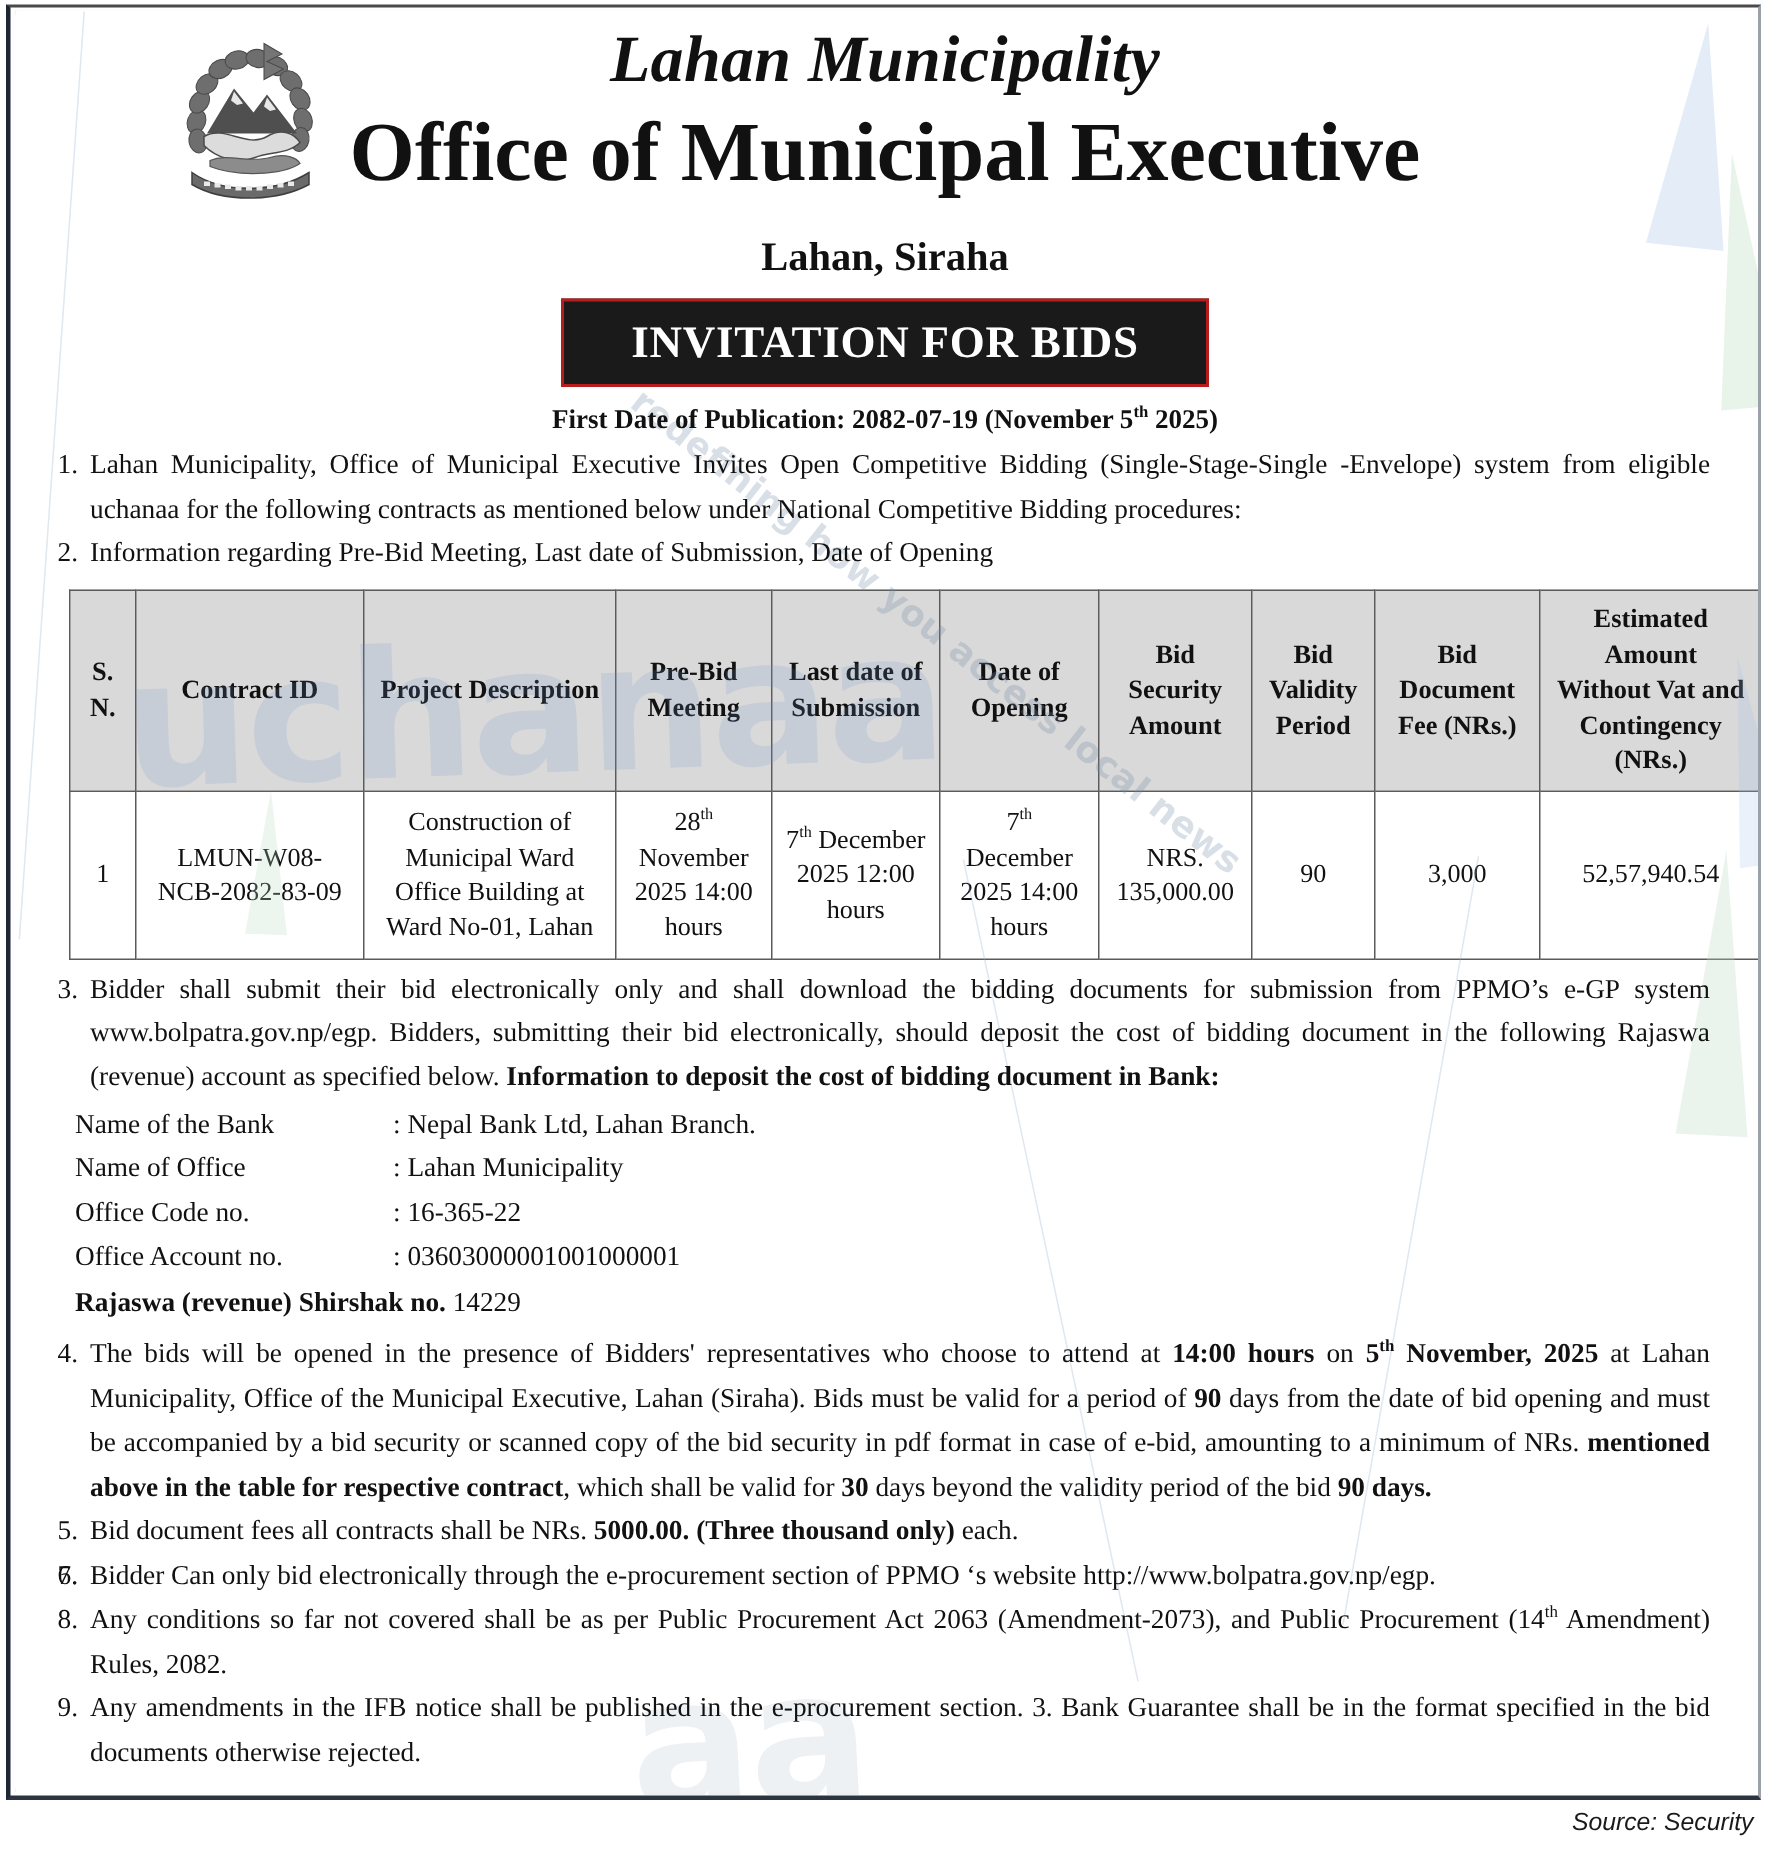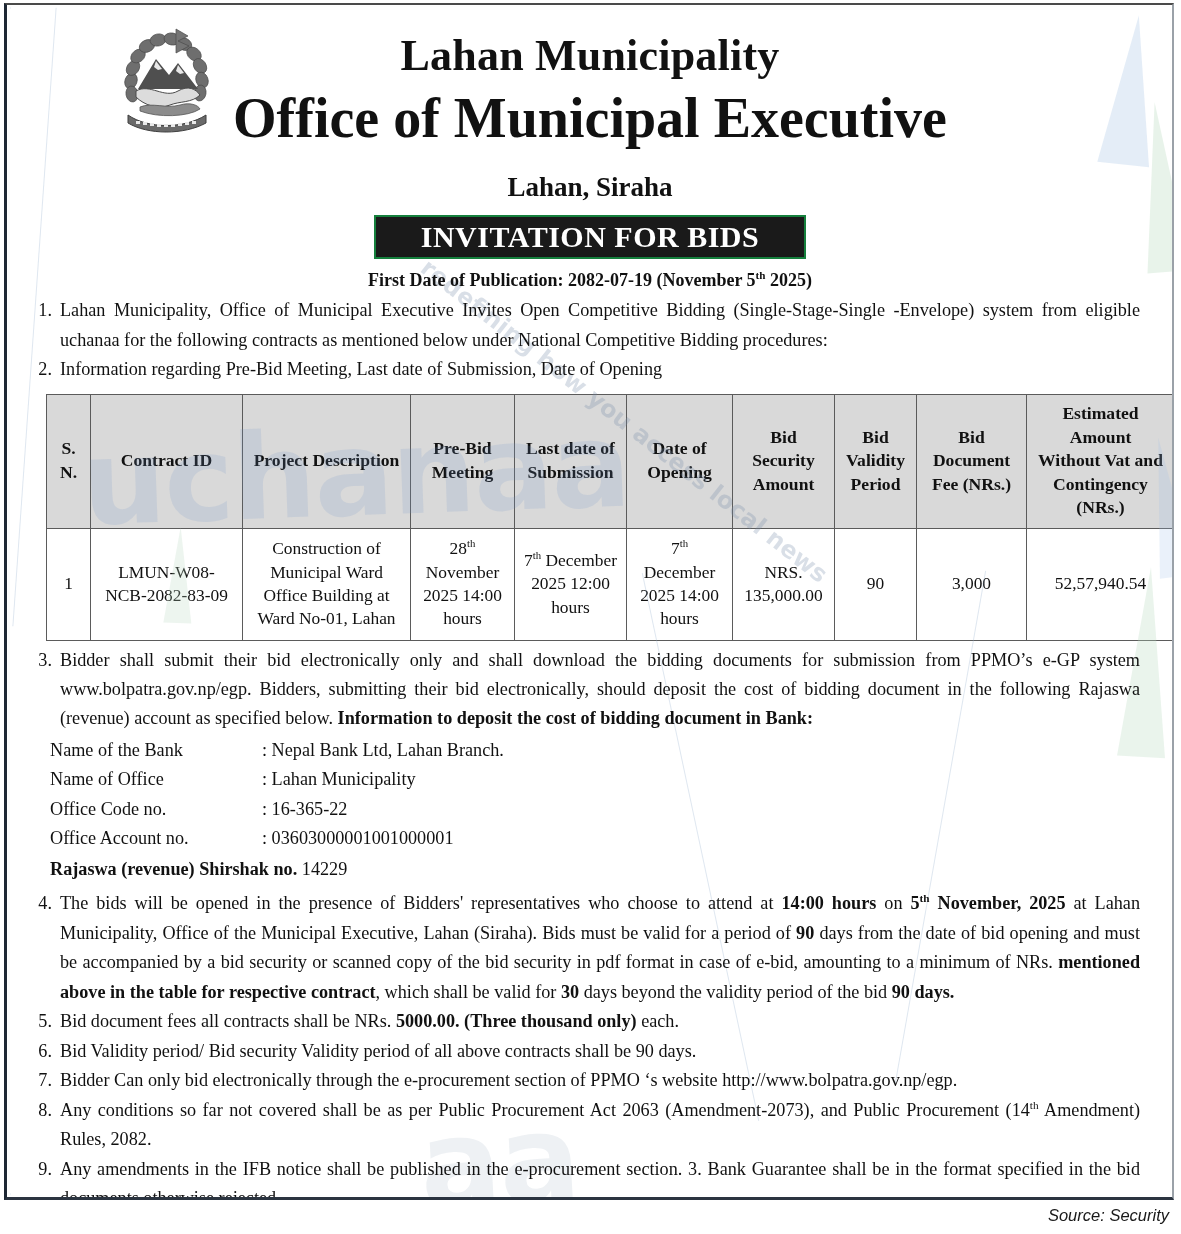--- a/index.html
+++ b/index.html
@@ -84,33 +84,33 @@
   .doc-head { position: relative; padding-top: 6px; }
   .emblem {
     position: absolute; left: 104px; top: 16px;
     width: 104px; height: 112px;
   }
   .h-title {
     text-align: center;
     font-weight: bold;
     line-height: 1.04;
   }
-  .h1 { font-size: 44px; letter-spacing: .2px; margin-top: 20px; }
+  .h1 { font-size: 44px; letter-spacing: .2px; margin-top: 4px; font-style: italic; }
   .h2 { font-size: 56px; margin-top: 10px; }
   .h3 { font-size: 27px; margin-top: 26px; font-weight: bold; }
   .h4 { font-size: 25px; margin-top: 11px; font-weight: bold; }
 
   .ifb-banner {
     margin: 14px auto 0;
-    width: 432px; height: 44px;
+    width: 432px; height: 59px;
     background: #1a1a1a;
     color: #ffffff;
     display: flex; align-items: center; justify-content: center;
     font-size: 30px; font-weight: bold; letter-spacing: .5px;
-    border: 2px solid #15803d;
+    border: 2px solid #b91c1c;
   }
   .pub-date {
     text-align: center;
     font-size: 18px; font-weight: bold;
     margin-top: 11px;
   }
   sup { font-size: .62em; vertical-align: super; line-height: 0; }
 
   
   ol.items {
@@ -401,21 +401,20 @@
       <li class="tight">
         <span class="num">4.</span><span>The bids will be opened in the presence of Bidders' representatives who choose to attend at </span><b>14:00 hours</b><span> on </span><b>5</b><sup><b>th</b></sup><b> November, 2025</b><span> at Lahan Municipality, Office of the Municipal Executive, Lahan (Siraha). Bids must be valid for a period of </span><b>90</b><span> days from the date of bid opening and must be accompanied by a bid security or scanned copy of the bid security in pdf format in case of e-bid, amounting to a minimum of NRs. </span><b>mentioned above in the table for respective contract</b><span>, which shall be valid for </span><b>30</b><span> days beyond the validity period of the bid </span><b>90 days.</b>
       </li>
 
       <li class="tight">
         <span class="num">5.</span><span>Bid document fees all contracts shall be NRs. </span><b>5000.00. (Three thousand only)</b><span> each.</span>
       </li>
 
       <li class="tight">
         <span class="num">6.</span>
-        <span>Bid Validity period/ Bid security Validity period of all above contracts shall be 90 days.</span>
       </li>
 
       <li class="tight">
         <span class="num">7.</span>
         <span>Bidder Can only bid electronically through the e-procurement section of PPMO ‘s website http://www.bolpatra.gov.np/egp.</span>
       </li>
 
       <li class="tight">
         <span class="num">8.</span><span>Any conditions so far not covered shall be as per Public Procurement Act 2063 (Amendment-2073), and Public Procurement (14</span><sup>th</sup><span> Amendment) Rules, 2082.</span>
       </li>

